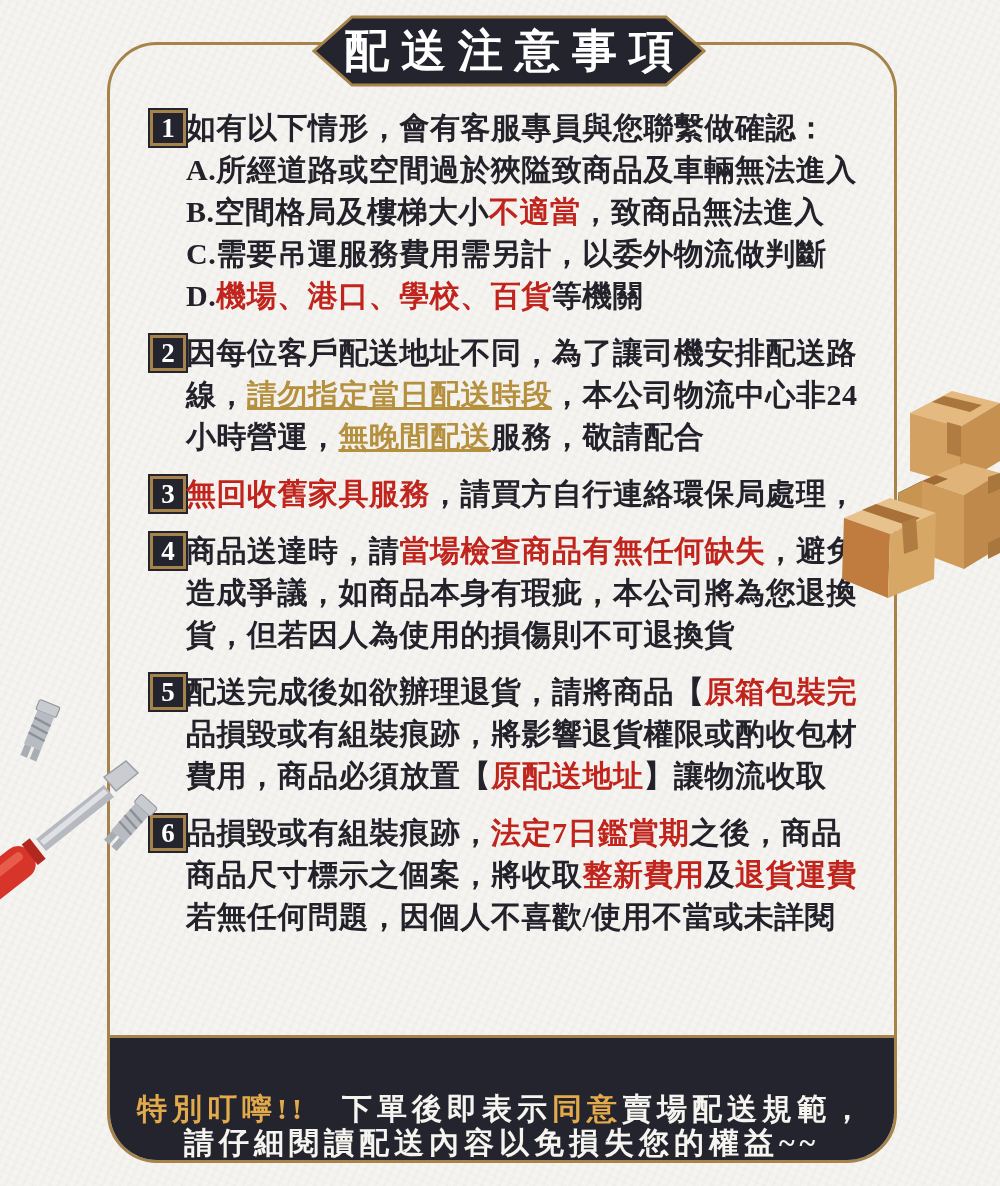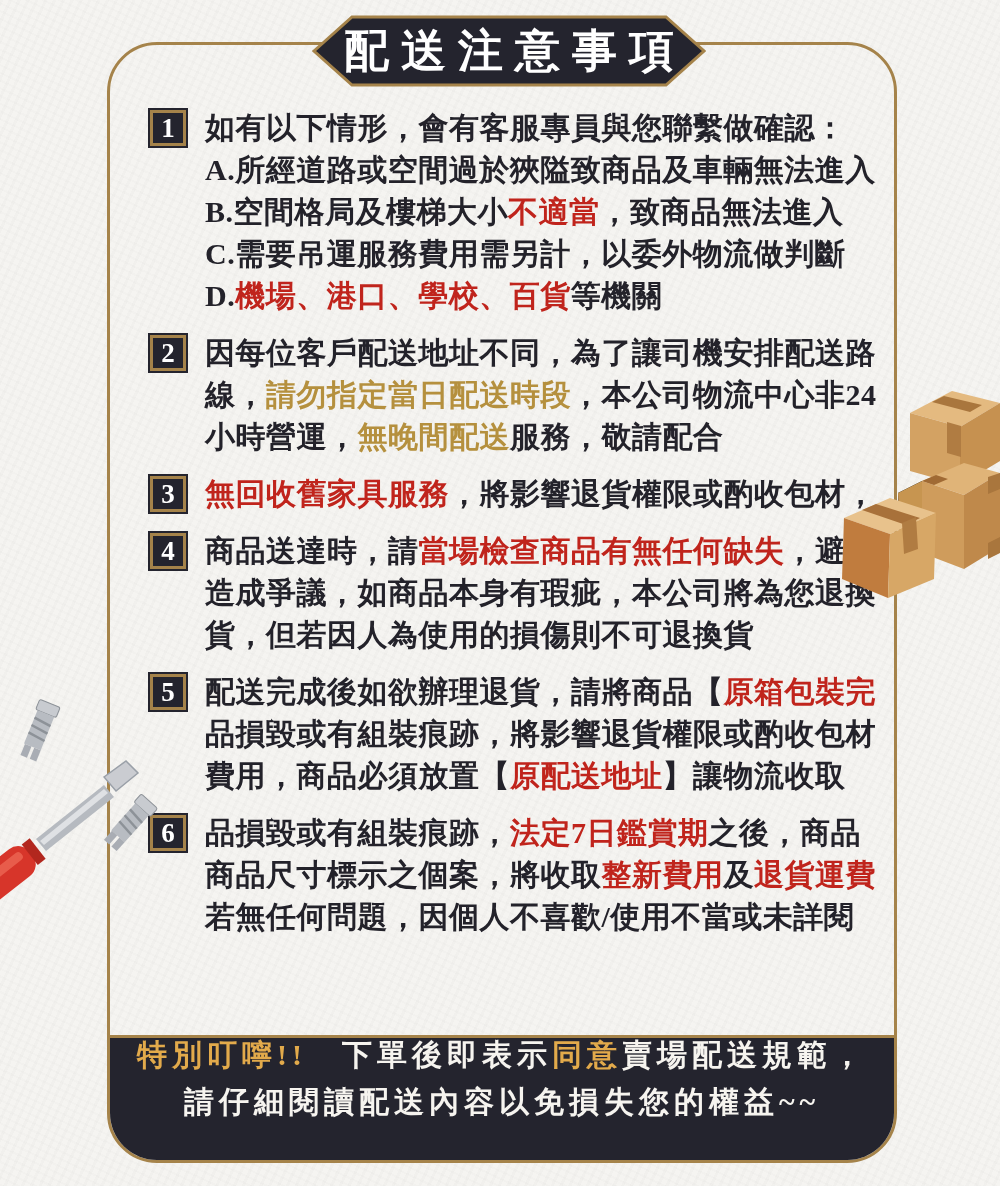--- a/index.html
+++ b/index.html
@@ -29,36 +29,36 @@
     position:absolute;left:110px;top:45px;width:784px;
     box-sizing:border-box;padding:62px 20px 0 40px;
   }
   .item{display:flex;align-items:flex-start;margin-bottom:15px;}
   .badge{
     flex:0 0 auto;width:30px;height:30px;margin-top:3px;
     background:var(--banner_dark);border:3px solid var(--frame_gold);
     box-shadow:0 0 0 2px var(--banner_dark);
     color:#ffffff;font-size:27px;font-weight:700;line-height:30px;text-align:center;
   }
-  .item-lines{margin-left:19px;width:676px;}
+  .item-lines{width:676px;}
   .line{
     font-size:30px;font-weight:700;line-height:42px;letter-spacing:0.5px;
     white-space:nowrap;color:var(--text_black);
   }
   .c-k{color:var(--text_black);}
   .c-r{color:var(--red);}
-  .c-g{color:var(--gold_text);}
+  .c-g{color:var(--gold_text);text-decoration:underline;}
   .c-w{color:#f6f4ef;}
   .c-fg{color:var(--footer_gold);}
   .footer-banner{
     position:absolute;left:0;bottom:0;width:100%;height:125px;
     box-sizing:border-box;background:var(--banner_dark);
     border-top:3px solid var(--frame_gold);
     border-radius:0 0 47px 47px;
-    display:flex;flex-direction:column;align-items:center;justify-content:flex-start;gap:13px;
+    display:flex;flex-direction:column;align-items:center;justify-content:flex-end;
   }
   .footer-line{
     font-size:30px;font-weight:700;letter-spacing:5px;line-height:34px;white-space:nowrap;
   }
   .deco{position:absolute;z-index:6;}
   #boxes{right:0;top:383px;}
   #tools{left:0;top:685px;}
 </style>
 </head>
 <body>
@@ -92,21 +92,21 @@
     <div class="badge">2</div>
     <div class="item-lines">
         <div class="line"><span class="c-k">因每位客戶配送地址不同，為了讓司機安排配送路</span></div>
         <div class="line"><span class="c-k">線，</span><span class="c-g">請勿指定當日配送時段</span><span class="c-k">，本公司物流中心非24</span></div>
         <div class="line"><span class="c-k">小時營運，</span><span class="c-g">無晚間配送</span><span class="c-k">服務，敬請配合</span></div>
       </div>
   </div>
     <div class="item">
     <div class="badge">3</div>
     <div class="item-lines">
-        <div class="line"><span class="c-r">無回收舊家具服務</span><span class="c-k">，將影響退貨權限或酌收包材，</span></div>
+        <div class="line"><span class="c-r">無回收舊家具服務</span><span class="c-k">，請買方自行連絡環保局處理，</span></div>
       </div>
   </div>
     <div class="item">
     <div class="badge">4</div>
     <div class="item-lines">
         <div class="line"><span class="c-k">商品送達時，請</span><span class="c-r">當場檢查商品有無任何缺失</span><span class="c-k">，避免</span></div>
         <div class="line"><span class="c-k">造成爭議，如商品本身有瑕疵，本公司將為您退換</span></div>
         <div class="line"><span class="c-k">貨，但若因人為使用的損傷則不可退換貨</span></div>
       </div>
   </div>

